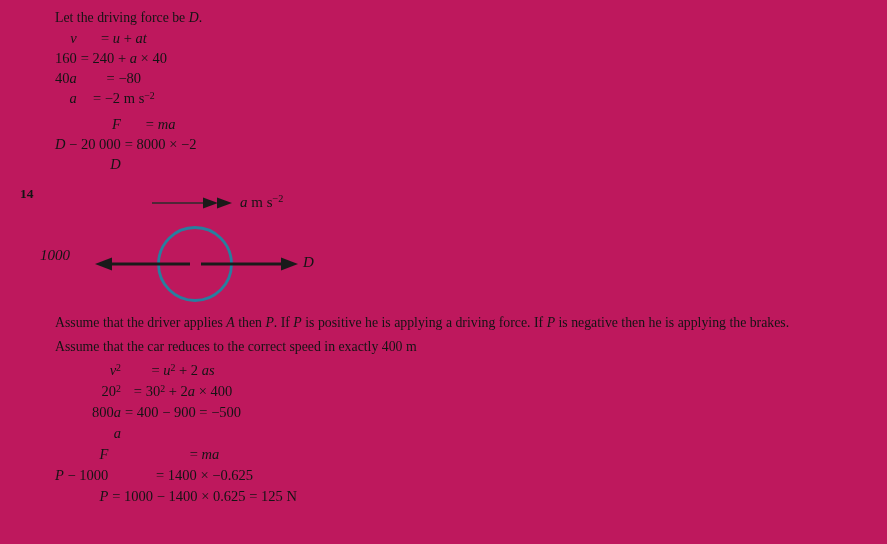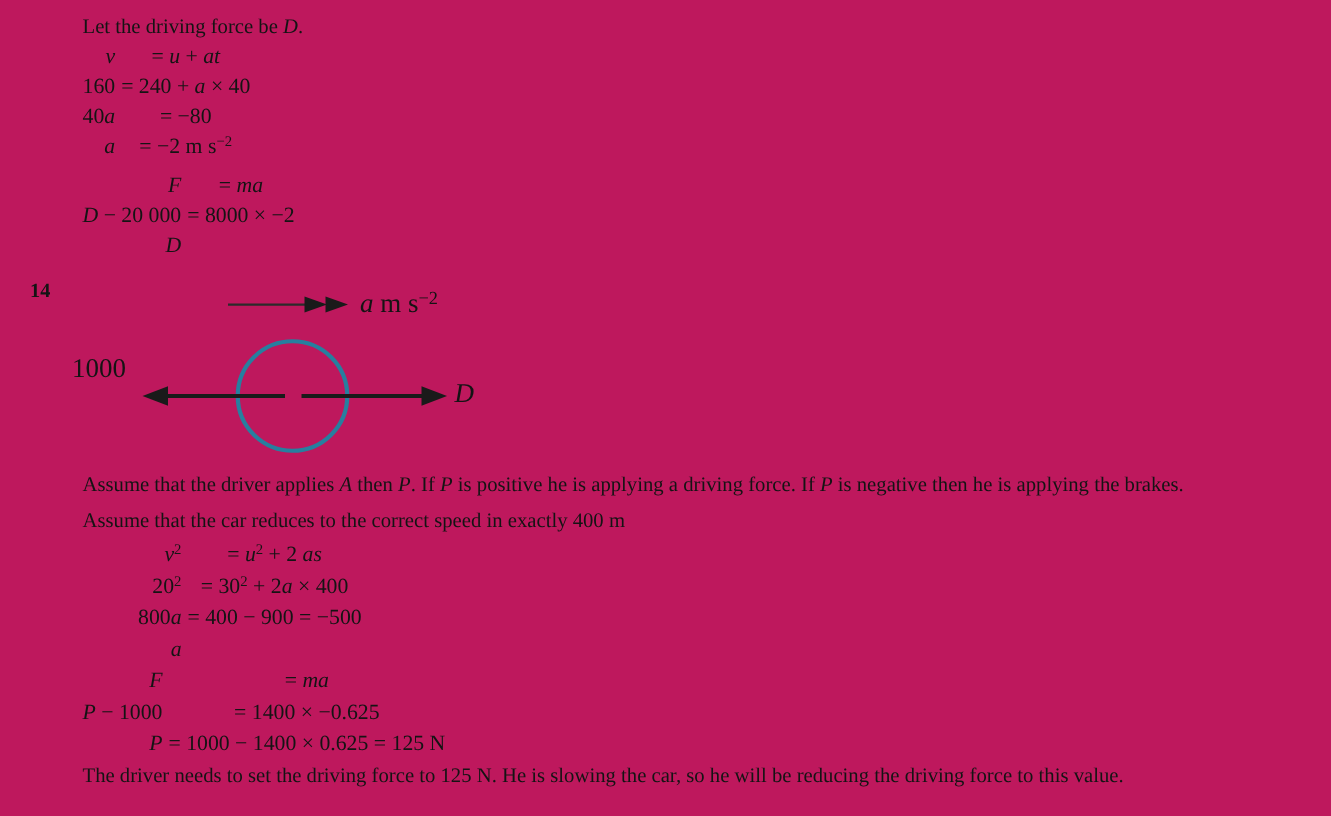--- a/index.html
+++ b/index.html
@@ -18,23 +18,23 @@
   .lh20{line-height:20px;}
   .lh21{line-height:21px;}
   .eq-lhs{grid-column:1;text-align:right;white-space:pre;}
   .eq-rhs{grid-column:2;text-align:center;white-space:pre;}
   .seg-i{font-style:italic;}
   .seg-sup{font-size:68%;vertical-align:0.45em;line-height:0;}
   .qnum{
     position:absolute;left:20px;top:186px;font-weight:bold;font-size:13.5px;line-height:16px;
   }
   .diagram-svg{position:absolute;left:0;top:180px;}
-  .dlabel{position:absolute;font-size:18px;line-height:19px;white-space:pre;}
+  .dlabel{position:absolute;font-size:15px;line-height:19px;white-space:pre;}
   .accel-label{left:240px;top:193px;}
-  .left-force-label{left:40px;top:236px;width:52px;text-align:center;}
+  .left-force-label{left:40px;top:246px;width:52px;text-align:left;font-style:italic;}
   .right-force-label{left:303px;top:253px;}
 </style>
 </head>
 <body>
 
 <div class="page" style="color: rgb(20, 20, 20);">
 
   <div class="textline" style="top:8px;"><span>Let the driving force be </span><span class="seg-i">D</span><span>.</span></div>
 
   <div class="eqblock lh20" style="top:28px;">
@@ -91,15 +91,14 @@
 
   <div class="eqblock lh21" style="top:444px;">
     <div class="eq-lhs"><span class="seg-i">F</span></div>
     <div class="eq-rhs"><span>= </span><span class="seg-i">ma</span></div>
     <div class="eq-lhs"><span class="seg-i">P</span><span> − 1000</span></div>
     <div class="eq-rhs"><span>= 1400 × −0.625</span></div>
     <div class="eq-lhs"><span class="seg-i">P</span></div>
     <div class="eq-rhs"><span>= 1000 − 1400 × 0.625 = 125 N</span></div>
   </div>
 
-  <div class="textline" style="top:507px;"><span>The driver needs to set the driving force to 125 N. He is slowing the car, so he will be reducing the driving force to this value.</span></div>
 
 </div>
 
 </body></html>

